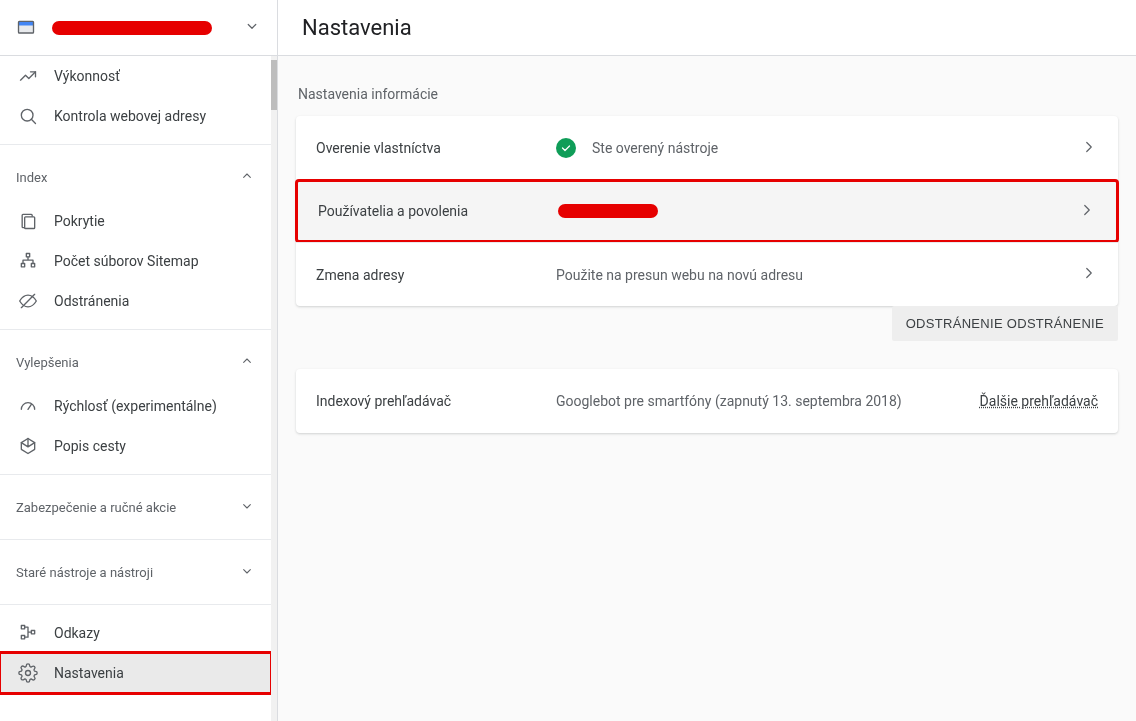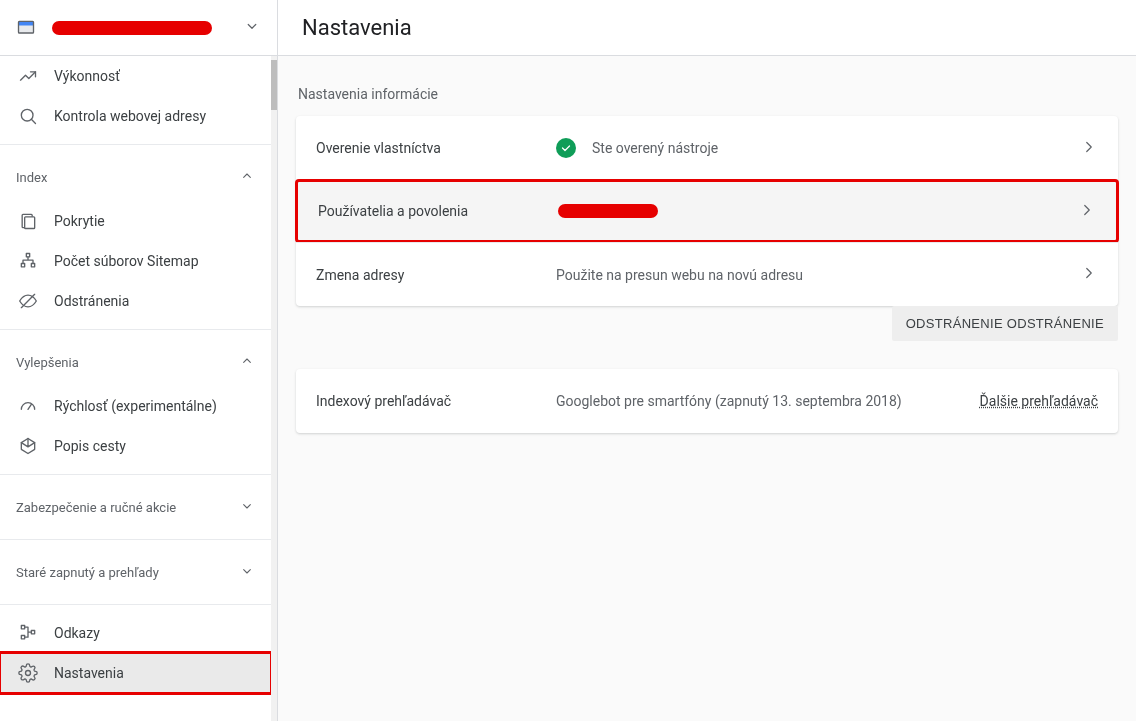--- a/index.html
+++ b/index.html
@@ -310,21 +310,21 @@
     <div class="nav-group-label">
       <span>Zabezpečenie a ručné akcie</span>
       <span class="chev"><svg viewBox="0 0 24 24" style="width:16px;height:16px">
             <polyline points="7 10 12 15 17 10"></polyline>
           </svg></span>
     </div>
 
     <div class="nav-sep"></div>
 
     <div class="nav-group-label">
-      <span>Staré zapnutý a prehľady</span>
+      <span>Staré nástroje a nástroji</span>
       <span class="chev"><svg viewBox="0 0 24 24" style="width:16px;height:16px">
             <polyline points="7 10 12 15 17 10"></polyline>
           </svg></span>
     </div>
 
     <div class="nav-sep"></div>
 
     <div class="nav-item">
       <span class="icon">
           <svg viewBox="0 0 24 24">

